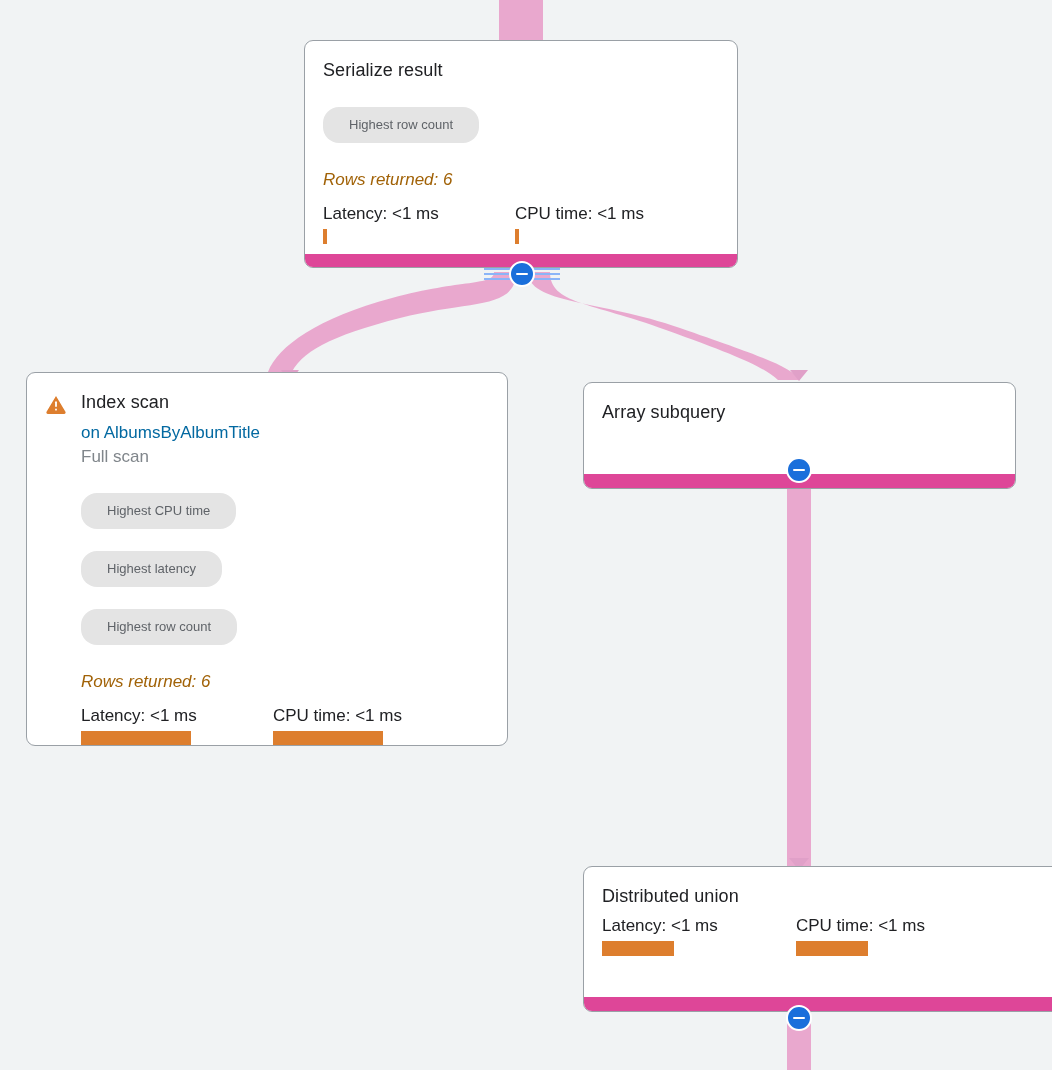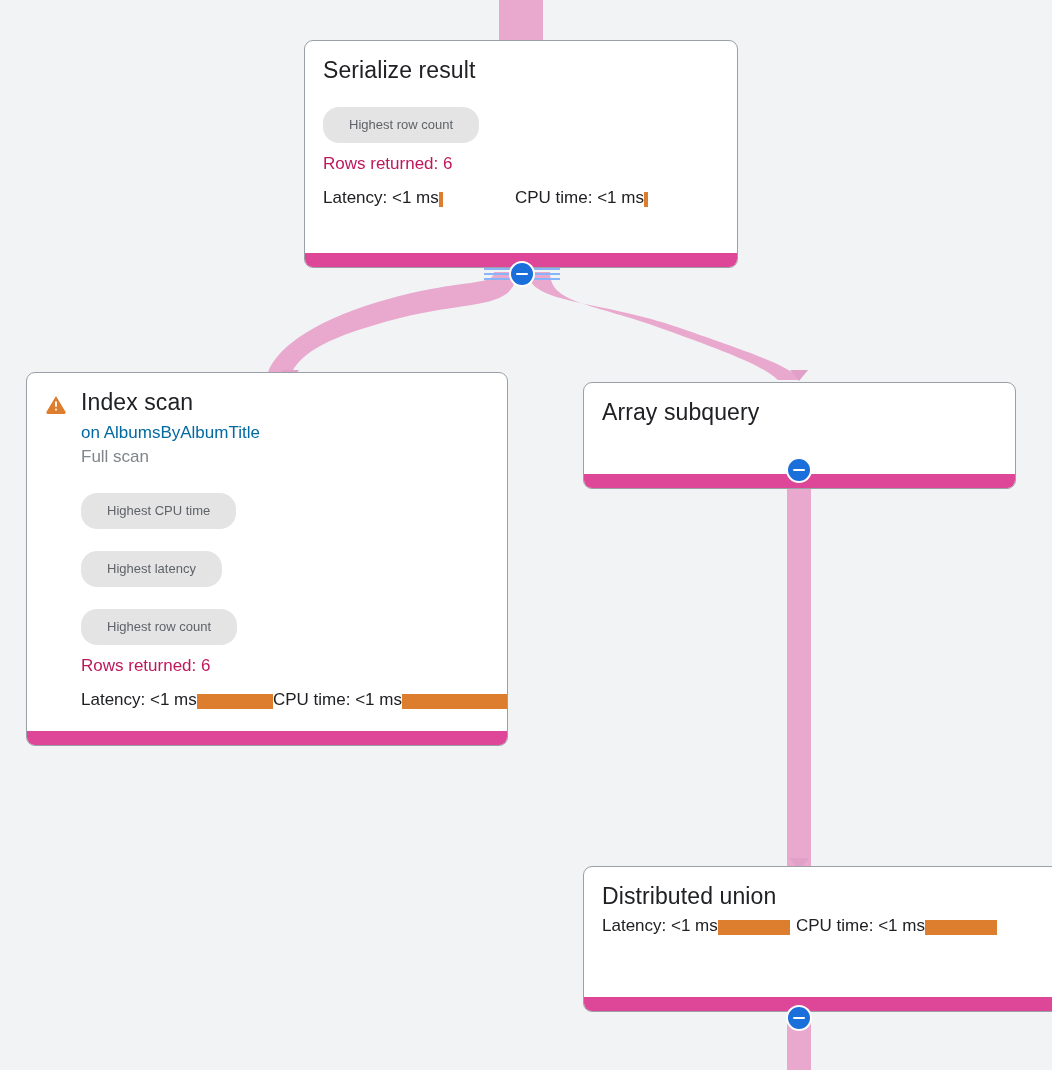--- a/index.html
+++ b/index.html
@@ -48,21 +48,21 @@
     height: 14px;
     background: #DE4698;
   }
 
   .node-title-row {
     display: flex;
     align-items: flex-start;
     gap: 14px;
   }
   .node-title {
-    font-size: 23px;
+    font-size: 18px;
     line-height: 26px;
     color: #202124;
     letter-spacing: 0.1px;
   }
   .warn-icon {
     flex: 0 0 auto;
     width: 22px;
     height: 22px;
     margin-top: 4px;
   }
@@ -91,31 +91,32 @@
     border-radius: 16px;
     font-size: 13px;
     line-height: 20px;
     padding: 8px 26px;
     margin-top: 16px;
   }
 
   .rows-returned {
     font-size: 17px;
     line-height: 22px;
-    color: #be185d;
-    margin-top: 10px;
+    color: #a16207;
+    margin-top: 26px;
+    font-style: italic;
   }
 
   .metrics {
     margin-top: 12px;
     display: flex;
   }
   .metric {
     display: flex;
-    flex-direction: row;
+    flex-direction: column;
   }
   .metric-label {
     font-size: 17px;
     line-height: 21px;
     color: #202124;
     white-space: nowrap;
   }
   .metric-bar {
     height: 15px;
     background: #DD7E2E;

